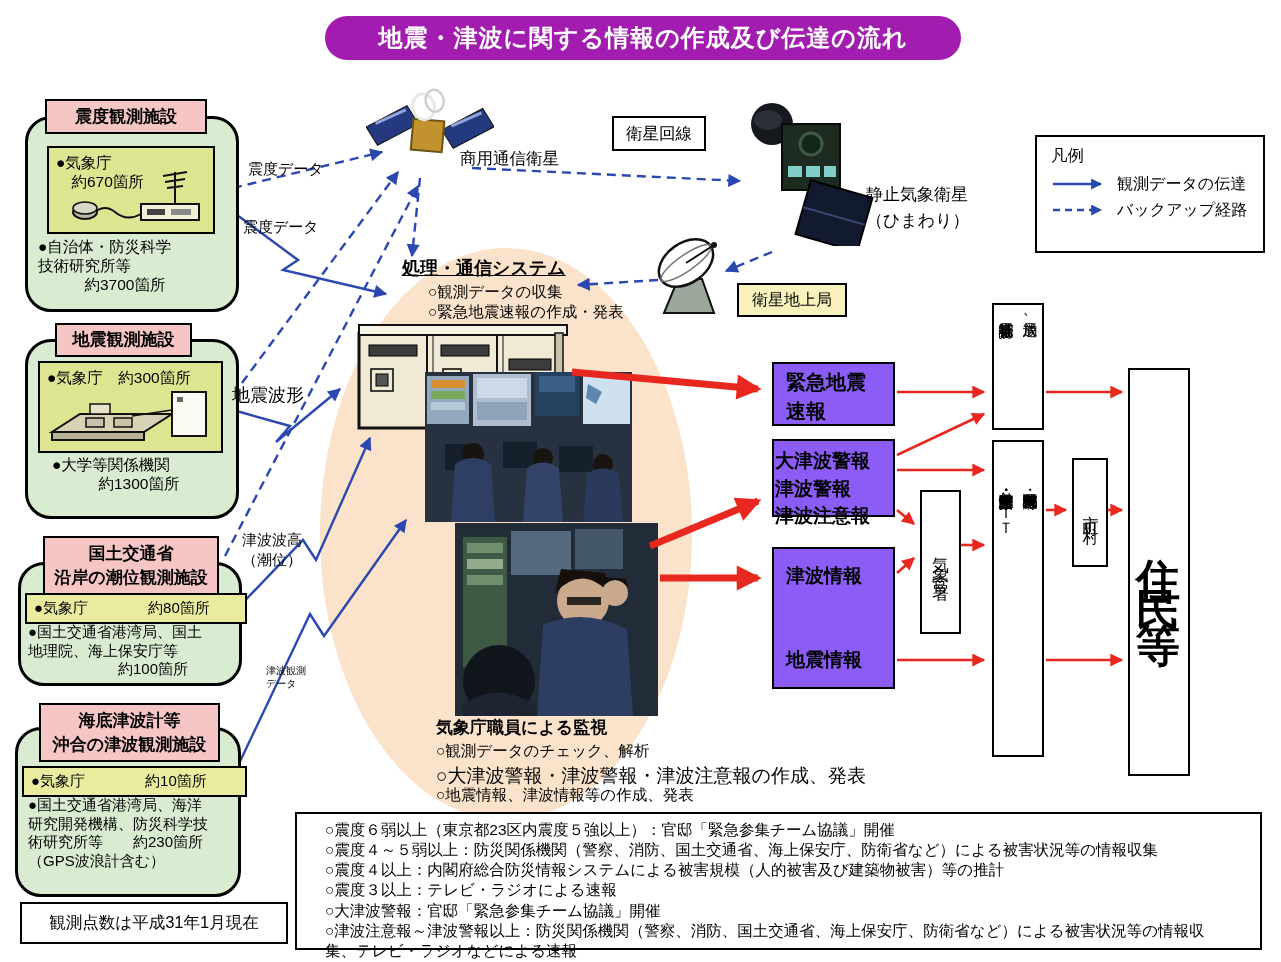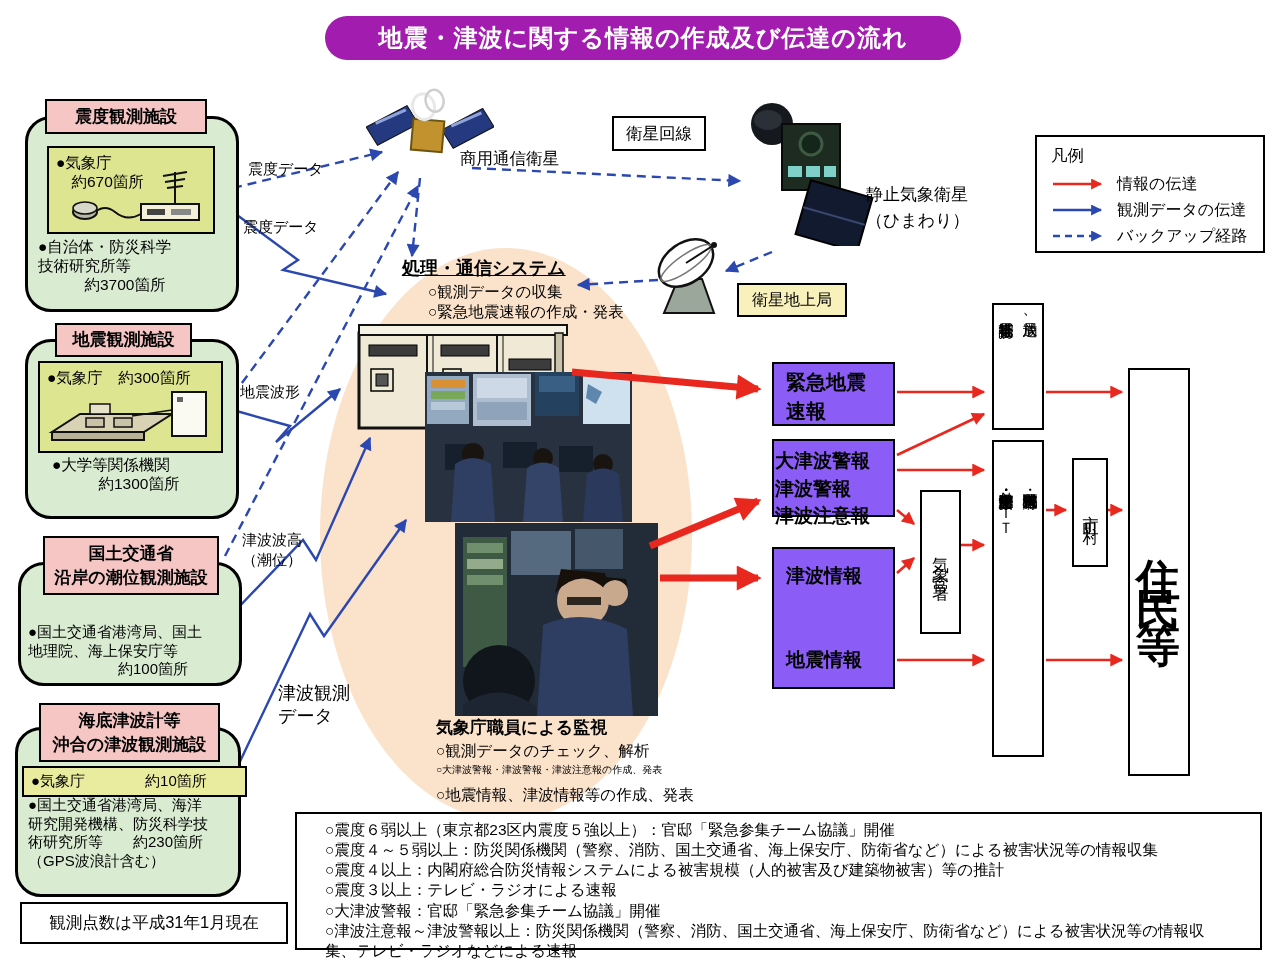--- a/index.html
+++ b/index.html
@@ -213,20 +213,21 @@
     <line x1="88" y1="28" x2="128" y2="22" stroke="#111" stroke-width="1.5"></line>
     <rect x="128" y="4" width="34" height="44" fill="#fbfaf2" stroke="#111" stroke-width="2"></rect>
     <rect x="133" y="9" width="6" height="5" fill="#666"></rect>
   </svg>
   <div class="abs pre txt15 z7" style="left:52px;top:455px;">●大学等関係機関
 　　　約1300箇所</div>
 
   <div class="abs greenbox z6" style="left:18px;top:562px;width:218px;height:118px;"></div>
   <div class="abs pinkhead pre" style="left:43px;top:536px;width:172px;height:55px;">国土交通省
 沿岸の潮位観測施設</div>
+  <div class="abs strip" style="left:25px;top:593px;width:204px;height:27px;">●気象庁　　　　約80箇所</div>
   <div class="abs pre txt15 z7" style="left:28px;top:623px;font-size:15px;">●国土交通省港湾局、国土
 地理院、海上保安庁等
 　　　　　　約100箇所</div>
 
   <div class="abs greenbox z6" style="left:15px;top:727px;width:220px;height:164px;"></div>
   <div class="abs pinkhead pre" style="left:39px;top:703px;width:177px;height:55px;">海底津波計等
 沖合の津波観測施設</div>
   <div class="abs strip" style="left:22px;top:766px;width:207px;height:27px;">●気象庁　　　　約10箇所</div>
   <div class="abs pre txt15 z7" style="left:28px;top:796px;font-size:15px;">●国土交通省港湾局、海洋
 研究開発機構、防災科学技
@@ -246,29 +247,29 @@
   <div class="abs z6" style="left:737px;top:283px;width:106px;height:30px;background:#f8f1bb;border:2px solid #000;display:flex;align-items:center;justify-content:center;font-size:16px;">
     <span>衛星地上局</span>
   </div>
 
   <div class="abs z6" style="left:402px;top:256px;font-size:18px;font-weight:bold;text-decoration:underline;">処理・通信システム</div>
   <div class="abs z6" style="left:428px;top:282px;font-size:15.5px;">○観測データの収集</div>
   <div class="abs z6" style="left:428px;top:302px;font-size:15.5px;">○緊急地震速報の作成・発表</div>
 
   <div class="abs z6" style="left:436px;top:716px;font-size:17px;font-weight:bold;">気象庁職員による監視</div>
   <div class="abs z6" style="left:436px;top:741px;font-size:15.5px;">○観測データのチェック、解析</div>
-  <div class="abs z6" style="left:436px;top:763px;font-size:10px;">○大津波警報・津波警報・津波注意報の作成、発表</div>
+  <div class="abs z6" style="left:436px;top:763px;font-size:19px;">○大津波警報・津波警報・津波注意報の作成、発表</div>
   <div class="abs z6" style="left:436px;top:785px;font-size:15.5px;">○地震情報、津波情報等の作成、発表</div>
 
   <div class="abs z6" style="left:248px;top:160px;font-size:15px;">震度データ</div>
   <div class="abs z6" style="left:243px;top:218px;font-size:15px;">震度データ</div>
-  <div class="abs z6" style="left:232px;top:383px;font-size:15px;margin-left:8px;">地震波形</div>
+  <div class="abs z6" style="left:232px;top:383px;font-size:18px;">地震波形</div>
   <div class="abs pre z6" style="left:242px;top:530px;font-size:15px;line-height:1.3;">津波波高
 （潮位）</div>
-  <div class="abs pre z6" style="left:266px;top:682px;font-size:18px;line-height:1.3;margin-left:12px;">津波観測
+  <div class="abs pre z6" style="left:266px;top:664px;font-size:10px;line-height:1.3;">津波観測
 データ</div>
 
   <div class="abs prod pre" style="left:772px;top:362px;width:123px;height:64px;padding:4px 0 0 12px;font-size:20px;box-sizing:border-box;">緊急地震
 速報</div>
   <div class="abs prod pre" style="left:772px;top:439px;width:123px;height:78px;padding:6px 0 0 1px;box-sizing:border-box;">大津波警報
 津波警報
 津波注意報</div>
   <div class="abs prod" style="left:772px;top:547px;width:123px;height:142px;display:flex;flex-direction:column;justify-content:space-between;padding:13px 0 13px 12px;box-sizing:border-box;">
     <span>津波情報</span>
     <span>地震情報</span>
@@ -291,31 +292,20 @@
   <div class="abs vbox" style="left:1072px;top:458px;width:32px;height:105px;">
     <span class="vt" style="font-size:16px;letter-spacing:7px;">市町村</span>
   </div>
 
   <div class="abs vbox" style="left:1128px;top:368px;width:58px;height:404px;">
     <span class="vt" style="font-size:44px;font-weight:bold;letter-spacing:32px;">住民等</span>
   </div>
 
   <div class="abs whitebox" style="left:1035px;top:135px;width:230px;height:118px;padding:8px 0 0 14px;box-sizing:border-box;">
     <div style="font-size:16.5px;margin-bottom:4px;">凡例</div>
-    <div class="lgrow">
-      <svg width="58" height="12" viewBox="0 0 58 12">
-        <defs>
-            <marker id="lm1" viewBox="0 0 10 10" refX="9" refY="5" markerWidth="14" markerHeight="11" orient="auto" markerUnits="userSpaceOnUse">
-              <path d="M0,0L10,5L0,10z" fill="#e8281e"></path>
-            </marker>
-          </defs>
-        <line x1="2" y1="6" x2="50" y2="6" stroke="#e8281e" stroke-width="2.4" marker-end="url(#lm1)"></line>
-      </svg>
-      <span style="font-size:16px;">情報の伝達</span>
-    </div>
     <div class="lgrow">
       <svg width="58" height="12" viewBox="0 0 58 12">
         <defs>
             <marker id="lm2" viewBox="0 0 10 10" refX="9" refY="5" markerWidth="14" markerHeight="11" orient="auto" markerUnits="userSpaceOnUse">
               <path d="M0,0L10,5L0,10z" fill="#2b47b0"></path>
             </marker>
           </defs>
         <line x1="2" y1="6" x2="50" y2="6" stroke="#2b47b0" stroke-width="2.4" marker-end="url(#lm2)"></line>
       </svg>
       <span style="font-size:16px;">観測データの伝達</span>

